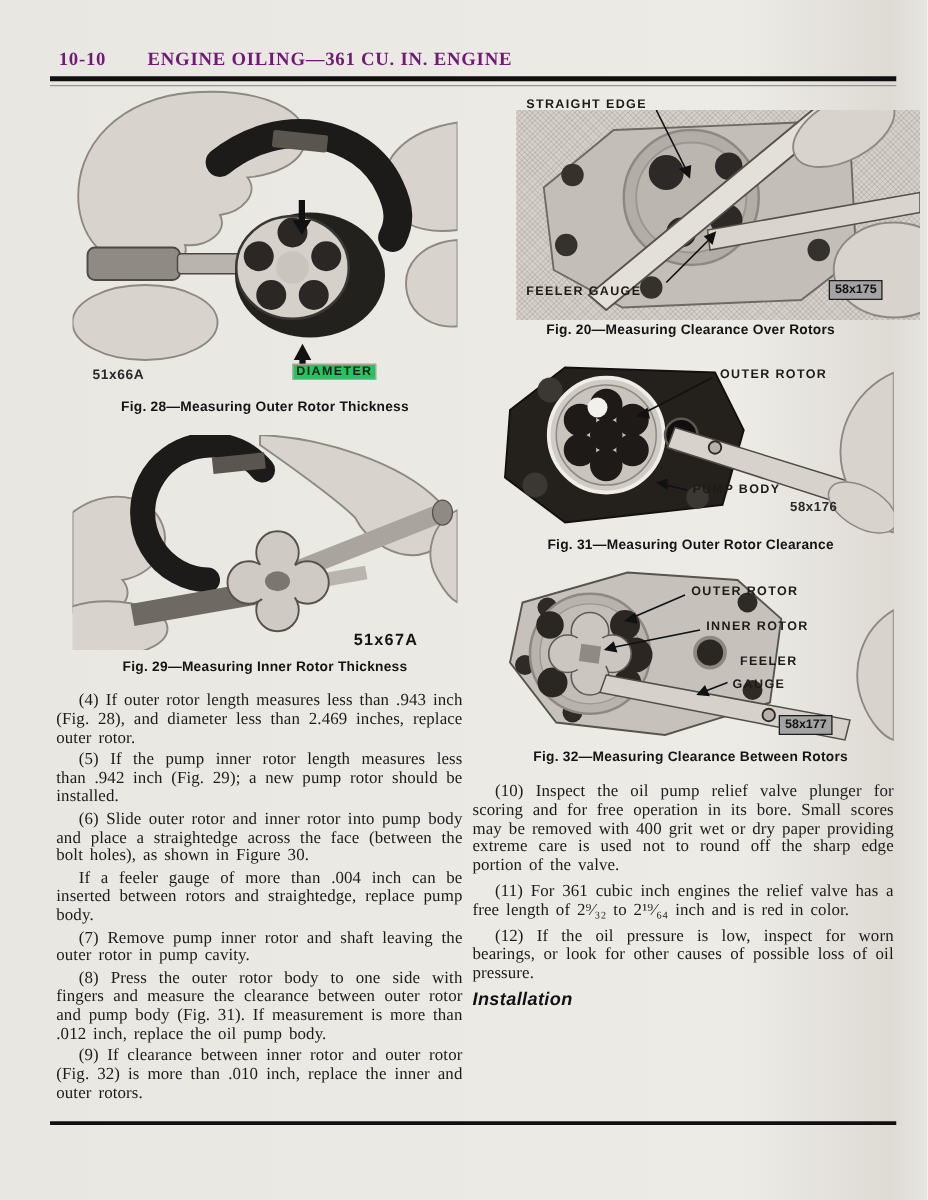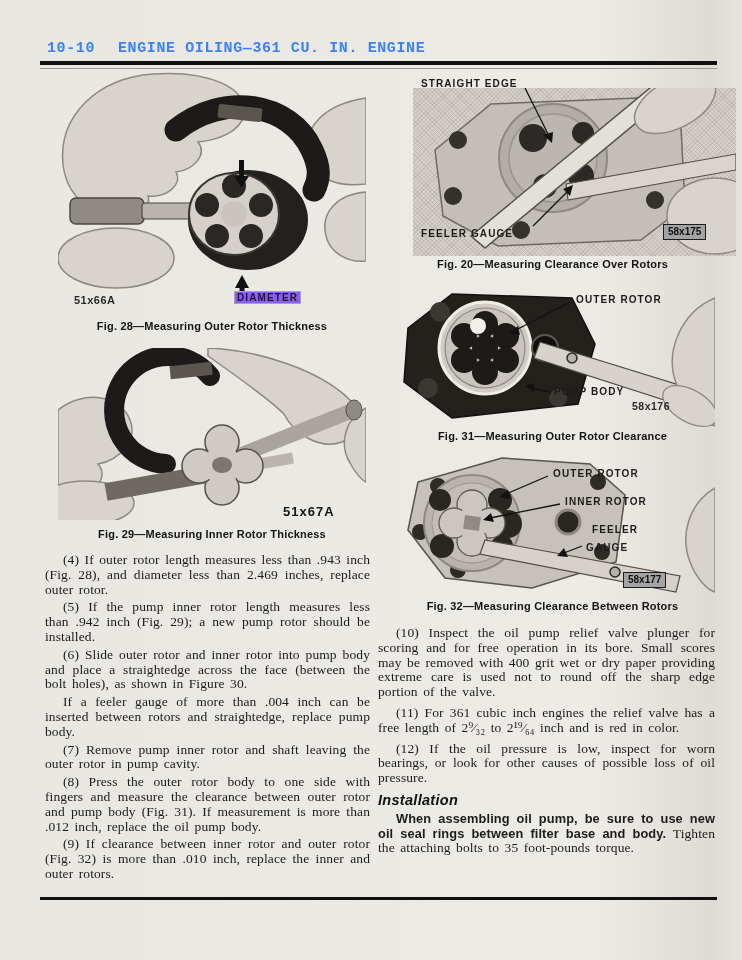--- a/index.html
+++ b/index.html
@@ -3,38 +3,38 @@
 <meta charset="utf-8">
 <style>
   html,body{margin:0;padding:0;}
   body{
     width:742px;height:960px;position:relative;overflow:hidden;
     background:linear-gradient(90deg,#e9e7e2 0%,#edebe6 80%,#dedbd5 96%,#e7e5e0 100%);
     font-family:"Liberation Serif", serif;color:#1b1b1b;
   }
   .abs{position:absolute;}
   
-  .hdr-text{font-family:Liberation Mono, monospace;font-weight:bold;font-size:15px;
-    letter-spacing:.6px;color:#3b82f6;white-space:nowrap;}
+  .hdr-text{font-family:Liberation Serif, serif;font-weight:bold;font-size:15px;
+    letter-spacing:.6px;color:#701a75;white-space:nowrap;}
   .rule{background:#101010;}
   
   .col{text-align:justify;font-size:13.5px;line-height:14.8px;word-spacing:2px;letter-spacing:.1px;}
   .col p{margin:0 0 3px 0;text-indent:18px;}
   
   .fig-caption{font-family:"Liberation Sans", sans-serif;font-weight:bold;font-size:11px;
     letter-spacing:.2px;text-align:center;color:#141414;}
   .photo-label{font-family:"Liberation Sans", sans-serif;font-weight:bold;font-size:10px;
     letter-spacing:1.1px;color:#1d1b19;white-space:nowrap;}
   .photo-id{font-family:"Liberation Sans", sans-serif;font-weight:600;font-size:11px;
     letter-spacing:.5px;color:#2a2a2a;white-space:nowrap;}
   .photo-id-big{font-family:"Liberation Sans", sans-serif;font-weight:bold;font-size:13px;
     letter-spacing:1px;color:#141414;white-space:nowrap;}
   .photo-id-box{font-family:"Liberation Sans", sans-serif;font-weight:bold;font-size:10px;
     color:#111;background:#a3a3a3;border:1.5px solid #1c1c1c;padding:0 4px;line-height:14px;white-space:nowrap;}
-  .boxed{background:#8b5cf6;border:1px solid #aaa59e;padding:0 2px;}
+  .boxed{background:#22c55e;border:1px solid #aaa59e;padding:0 2px;}
   .ht{background-image:
     repeating-linear-gradient(45deg, rgba(70,65,58,.10) 0 1px, transparent 1px 3px),
     repeating-linear-gradient(-45deg, rgba(70,65,58,.10) 0 1px, transparent 1px 3px);}
   .install-h{font-family:"Liberation Sans", sans-serif;font-weight:bold;font-style:italic;
     font-size:14.5px;letter-spacing:.3px;margin:7px 0 4px 0;color:#121212;}
   .bold-sans{font-family:"Liberation Sans", sans-serif;font-weight:bold;font-size:12.8px;letter-spacing:.1px;}
   svg{display:block;}
 </style>
 </head>
 <body>
@@ -239,16 +239,15 @@
   <div class="abs photo-label" style="left:196px;top:92px;">GAUGE</div>
   <div class="abs photo-id-box" style="left:233px;top:122px;">58x177</div>
 </div>
 <div class="abs fig-caption" style="left:390px;top:600px;width:325px;">Fig. 32—Measuring Clearance Between Rotors</div>
 
 <div class="abs col" style="left:378px;top:626px;width:337px;">
   <p style="margin-bottom:6px;">(10) Inspect the oil pump relief valve plunger for scoring and for free operation in its bore. Small scores may be removed with 400 grit wet or dry paper providing extreme care is used not to round off the sharp edge portion of the valve.</p>
   <p style="margin-bottom:6px;">(11) For 361 cubic inch engines the relief valve has a free length of 2⁹⁄₃₂ to 2¹⁹⁄₆₄ inch and is red in color.</p>
   <p style="margin-bottom:4px;">(12) If the oil pressure is low, inspect for worn bearings, or look for other causes of possible loss of oil pressure.</p>
   <div class="install-h">Installation</div>
-  <p><span class="bold-sans">When assembling oil pump, be sure to use new oil seal rings between filter base and body.</span><span> Tighten the attaching bolts to 35 foot-pounds torque.</span></p>
 </div>
 
 <div class="abs rule" style="left:40px;top:897px;width:677px;height:3px;"></div>
 
 </body></html>

